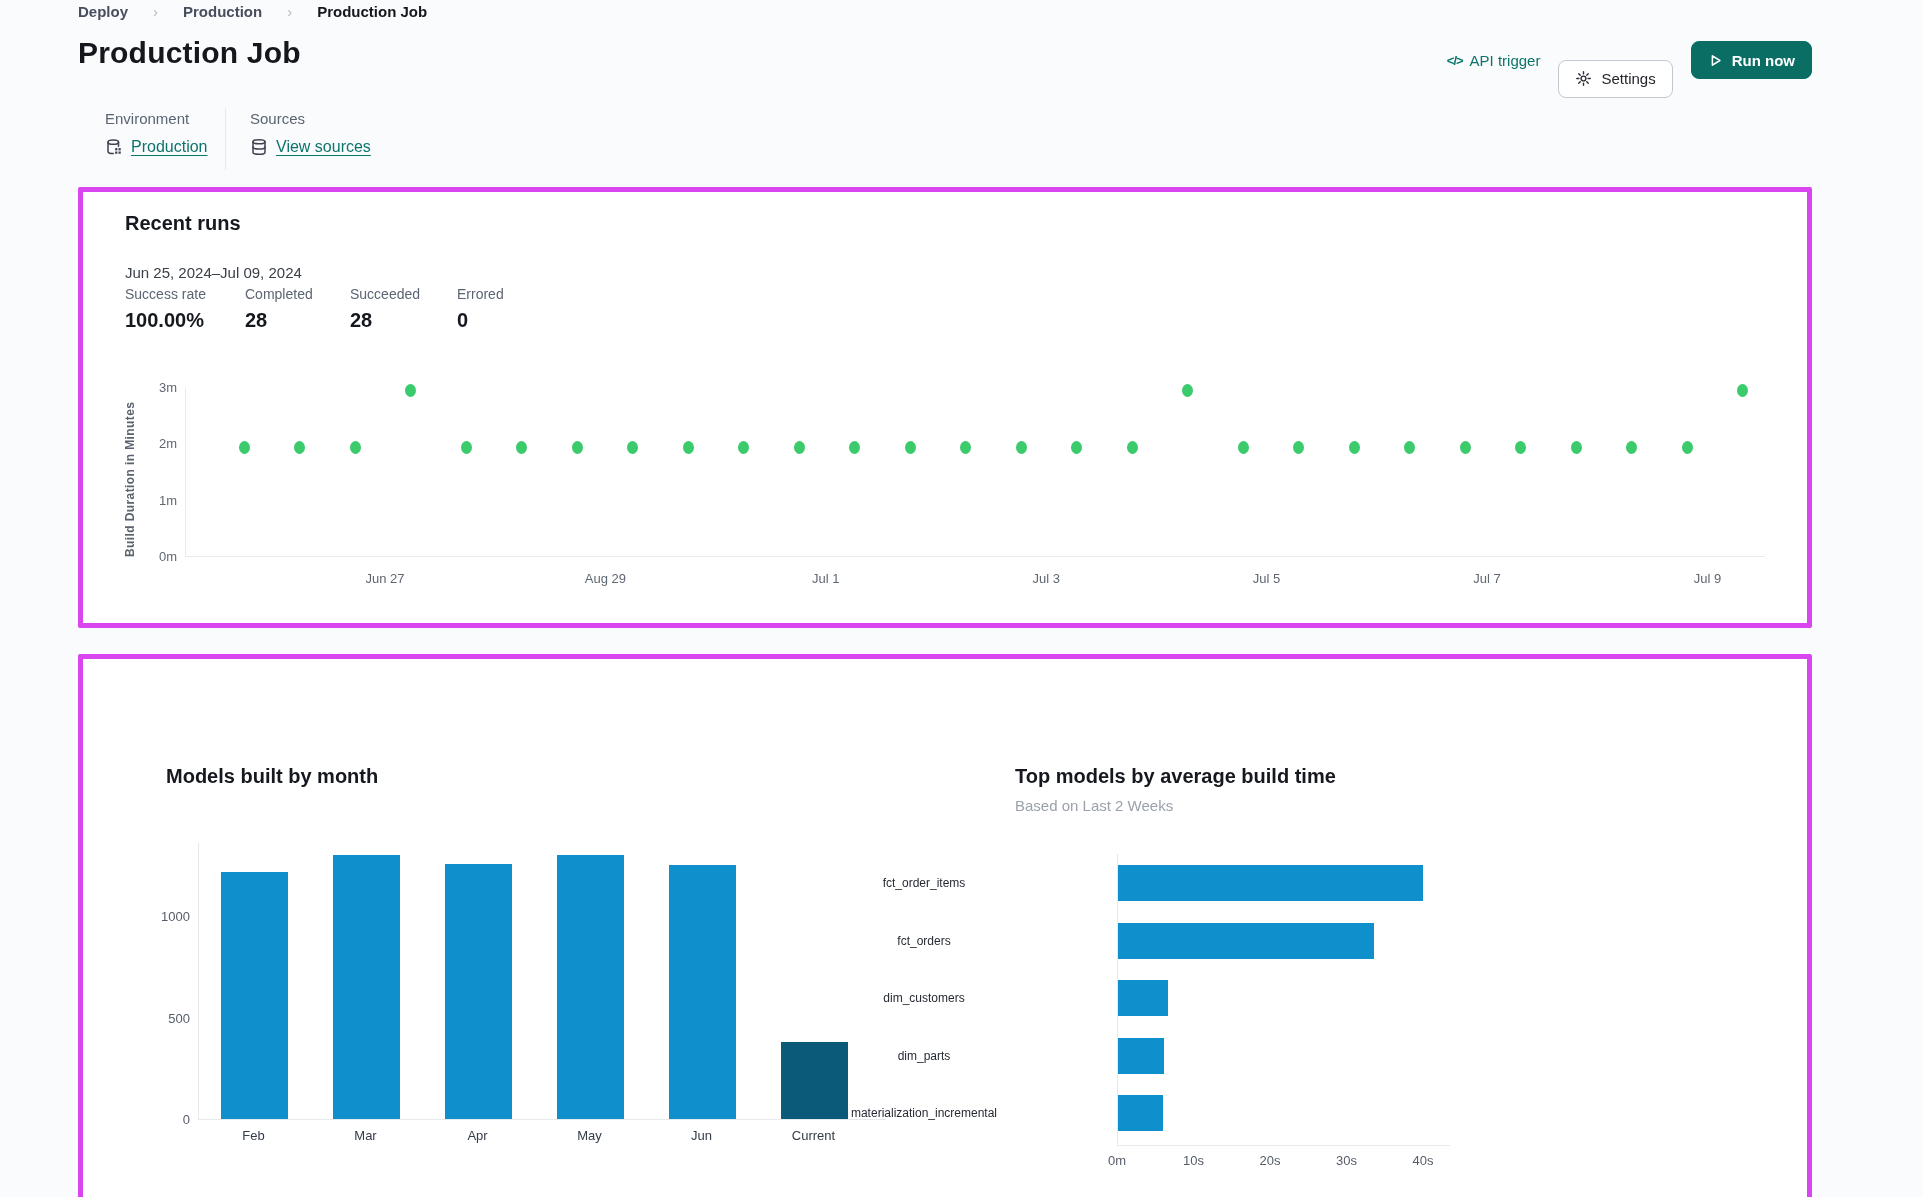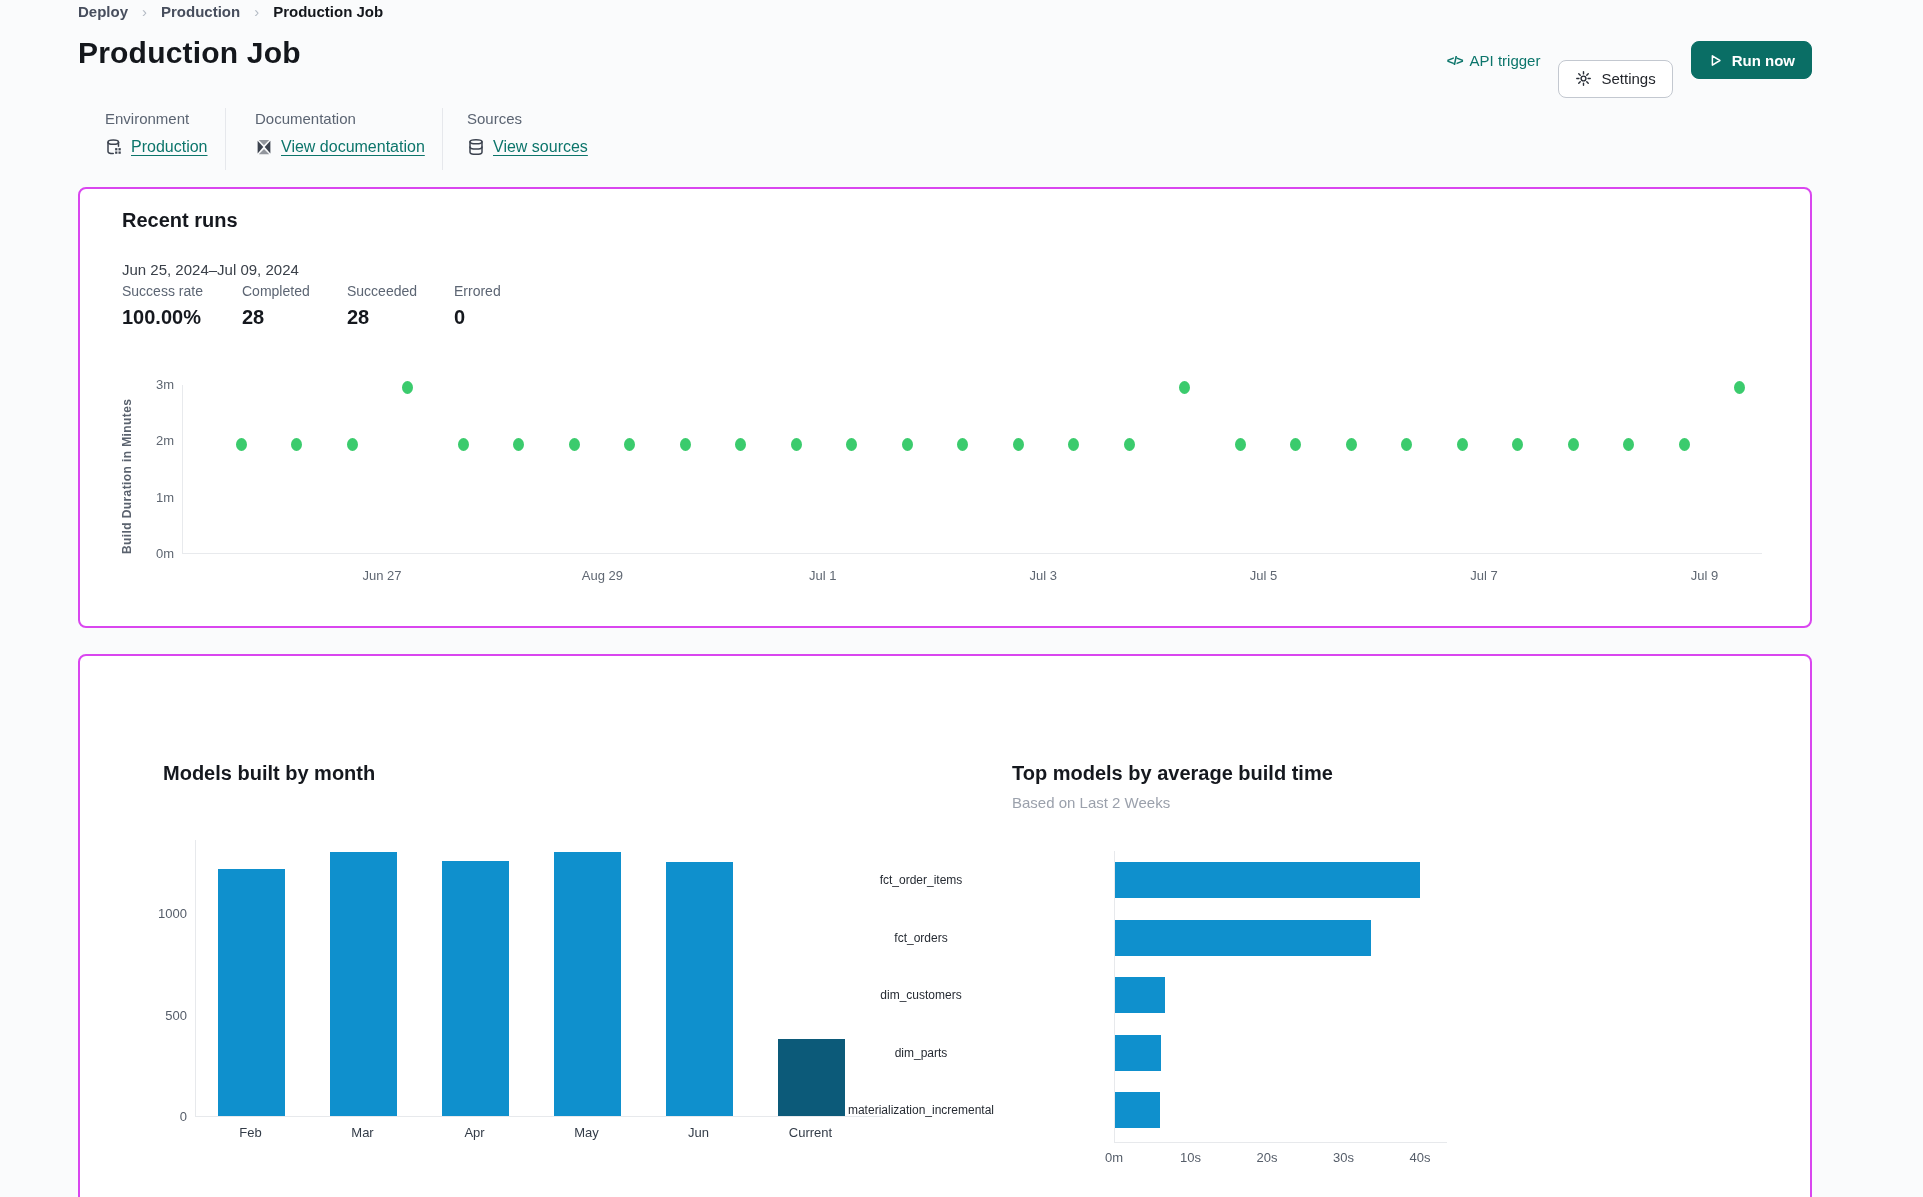--- a/index.html
+++ b/index.html
@@ -6,21 +6,21 @@
   html,body { width:1923px; height:1197px; overflow:hidden; }
   body {
     background:#fafbfc;
     font-family:"Liberation Sans", sans-serif;
     color:#15181e;
     position:relative;
   }
   .page { position:absolute; inset:0; }
 
   
-  .breadcrumb { position:absolute; left:78px; top:3px; display:flex; align-items:center; gap:14px; font-size:15px; }
+  .breadcrumb { position:absolute; left:78px; top:3px; display:flex; align-items:center; gap:25px; font-size:15px; }
   .crumb { color:#474e5d; font-weight:700; }
   .crumb.current { color:#14171c; }
   .crumb-sep { color:#b3bac4; font-size:15px; font-weight:400; }
 
   
   .page-title { position:absolute; left:78px; top:36px; font-size:30px; font-weight:700; color:#14171c; letter-spacing:.2px; }
   .actions { position:absolute; top:41px; right:111px; display:flex; align-items:center; gap:18px; height:38px; }
   .api-trigger { display:flex; align-items:center; gap:7px; color:#0c756b; font-size:15px; cursor:pointer; }
   .api-trigger .code-glyph { font-size:13px; font-weight:700; letter-spacing:-1px; }
   .btn { display:flex; align-items:center; gap:9px; height:38px; padding:0 16px; border-radius:8px; font-size:15px; cursor:pointer; }
@@ -33,21 +33,21 @@
   .info-col { padding-top:2px; }
   .info-col .info-label { font-size:15px; color:#5b6472; margin-bottom:11px; }
   .info-value { display:flex; align-items:center; gap:8px; font-size:16px; color:#1d212a; }
   .info-value a, .teal-link { color:#0c756b; text-decoration:underline; text-underline-offset:3px; cursor:pointer; }
   .col-1 { width:206px; border-right:1px solid #e6e8ec; min-height:62px; }
   .col-2 { width:121px; margin-left:27px; border-right:1px solid #e6e8ec; min-height:62px; }
   .col-3 { width:188px; margin-left:29px; border-right:1px solid #e6e8ec; min-height:62px; }
   .col-4 { margin-left:24px; }
 
   
-  .card { position:absolute; background:#ffffff; border:2px solid #d946ef; border-radius:8px; }
+  .card { position:absolute; background:#ffffff; border:5px solid #d946ef; border-radius:2px; }
   .card.recent-runs { left:78px; top:187px; width:1734px; height:441px; }
   .card.tabs-card { left:78px; top:654px; width:1734px; height:610px; }
 
   
   .rr-title { position:absolute; left:42px; top:20px; font-size:20px; font-weight:700; color:#15181e; }
   .rr-dates { position:absolute; left:42px; top:72px; font-size:15px; color:#3a4049; }
   .rr-stats { position:absolute; left:42px; top:94px; display:flex; }
   .stat-block { }
   .stat-1 { width:120px; } .stat-2 { width:105px; } .stat-3 { width:107px; }
   .stat-label { font-size:14px; color:#5c6573; }
@@ -135,32 +135,20 @@
         <svg class="icon-svg" width="18" height="18" viewBox="0 0 24 24" fill="none" stroke="#3c434f" stroke-width="2" stroke-linecap="round">
           <ellipse cx="11" cy="5.5" rx="7" ry="2.8"></ellipse>
             <path d="M4 5.5 V18 c0 1.6 3.1 2.8 7 2.8"></path>
             <path d="M18 5.5 V11"></path>
           <rect x="13.5" y="13.5" width="3" height="3" fill="#3c434f" stroke="none"></rect>
           <rect x="18" y="13.5" width="3" height="3" fill="#3c434f" stroke="none"></rect>
           <rect x="13.5" y="18" width="3" height="3" fill="#3c434f" stroke="none"></rect>
           <rect x="18" y="18" width="3" height="3" fill="#3c434f" stroke="none"></rect>
         </svg>
         <a>Production</a>
-      </div>
-    </div>
-    <div class="info-col col-3">
-      <div class="info-label">Documentation</div>
-      <div class="info-value">
-        <svg class="icon-svg" width="18" height="18" viewBox="0 0 24 24" fill="#3c434f">
-          <path d="M3.5 3.5 L11 12 L3.5 20.5 Z"></path>
-            <path d="M20.5 3.5 L13 12 L20.5 20.5 Z"></path>
-          <path d="M5 2.5 L12 9.5 L19 2.5 Z" opacity="0.55"></path>
-            <path d="M5 21.5 L12 14.5 L19 21.5 Z" opacity="0.55"></path>
-        </svg>
-        <a>View documentation</a>
       </div>
     </div>
     <div class="info-col col-4">
       <div class="info-label">Sources</div>
       <div class="info-value">
         <svg class="icon-svg" width="18" height="18" viewBox="0 0 24 24" fill="none" stroke="#3c434f" stroke-width="2" stroke-linecap="round">
           <ellipse cx="12" cy="5" rx="8" ry="2.8"></ellipse>
           <path d="M4 5 V12 c0 1.6 3.6 2.8 8 2.8 s8 -1.2 8 -2.8 V5"></path>
           <path d="M4 12 V19 c0 1.6 3.6 2.8 8 2.8 s8 -1.2 8 -2.8 V12"></path>
         </svg>

